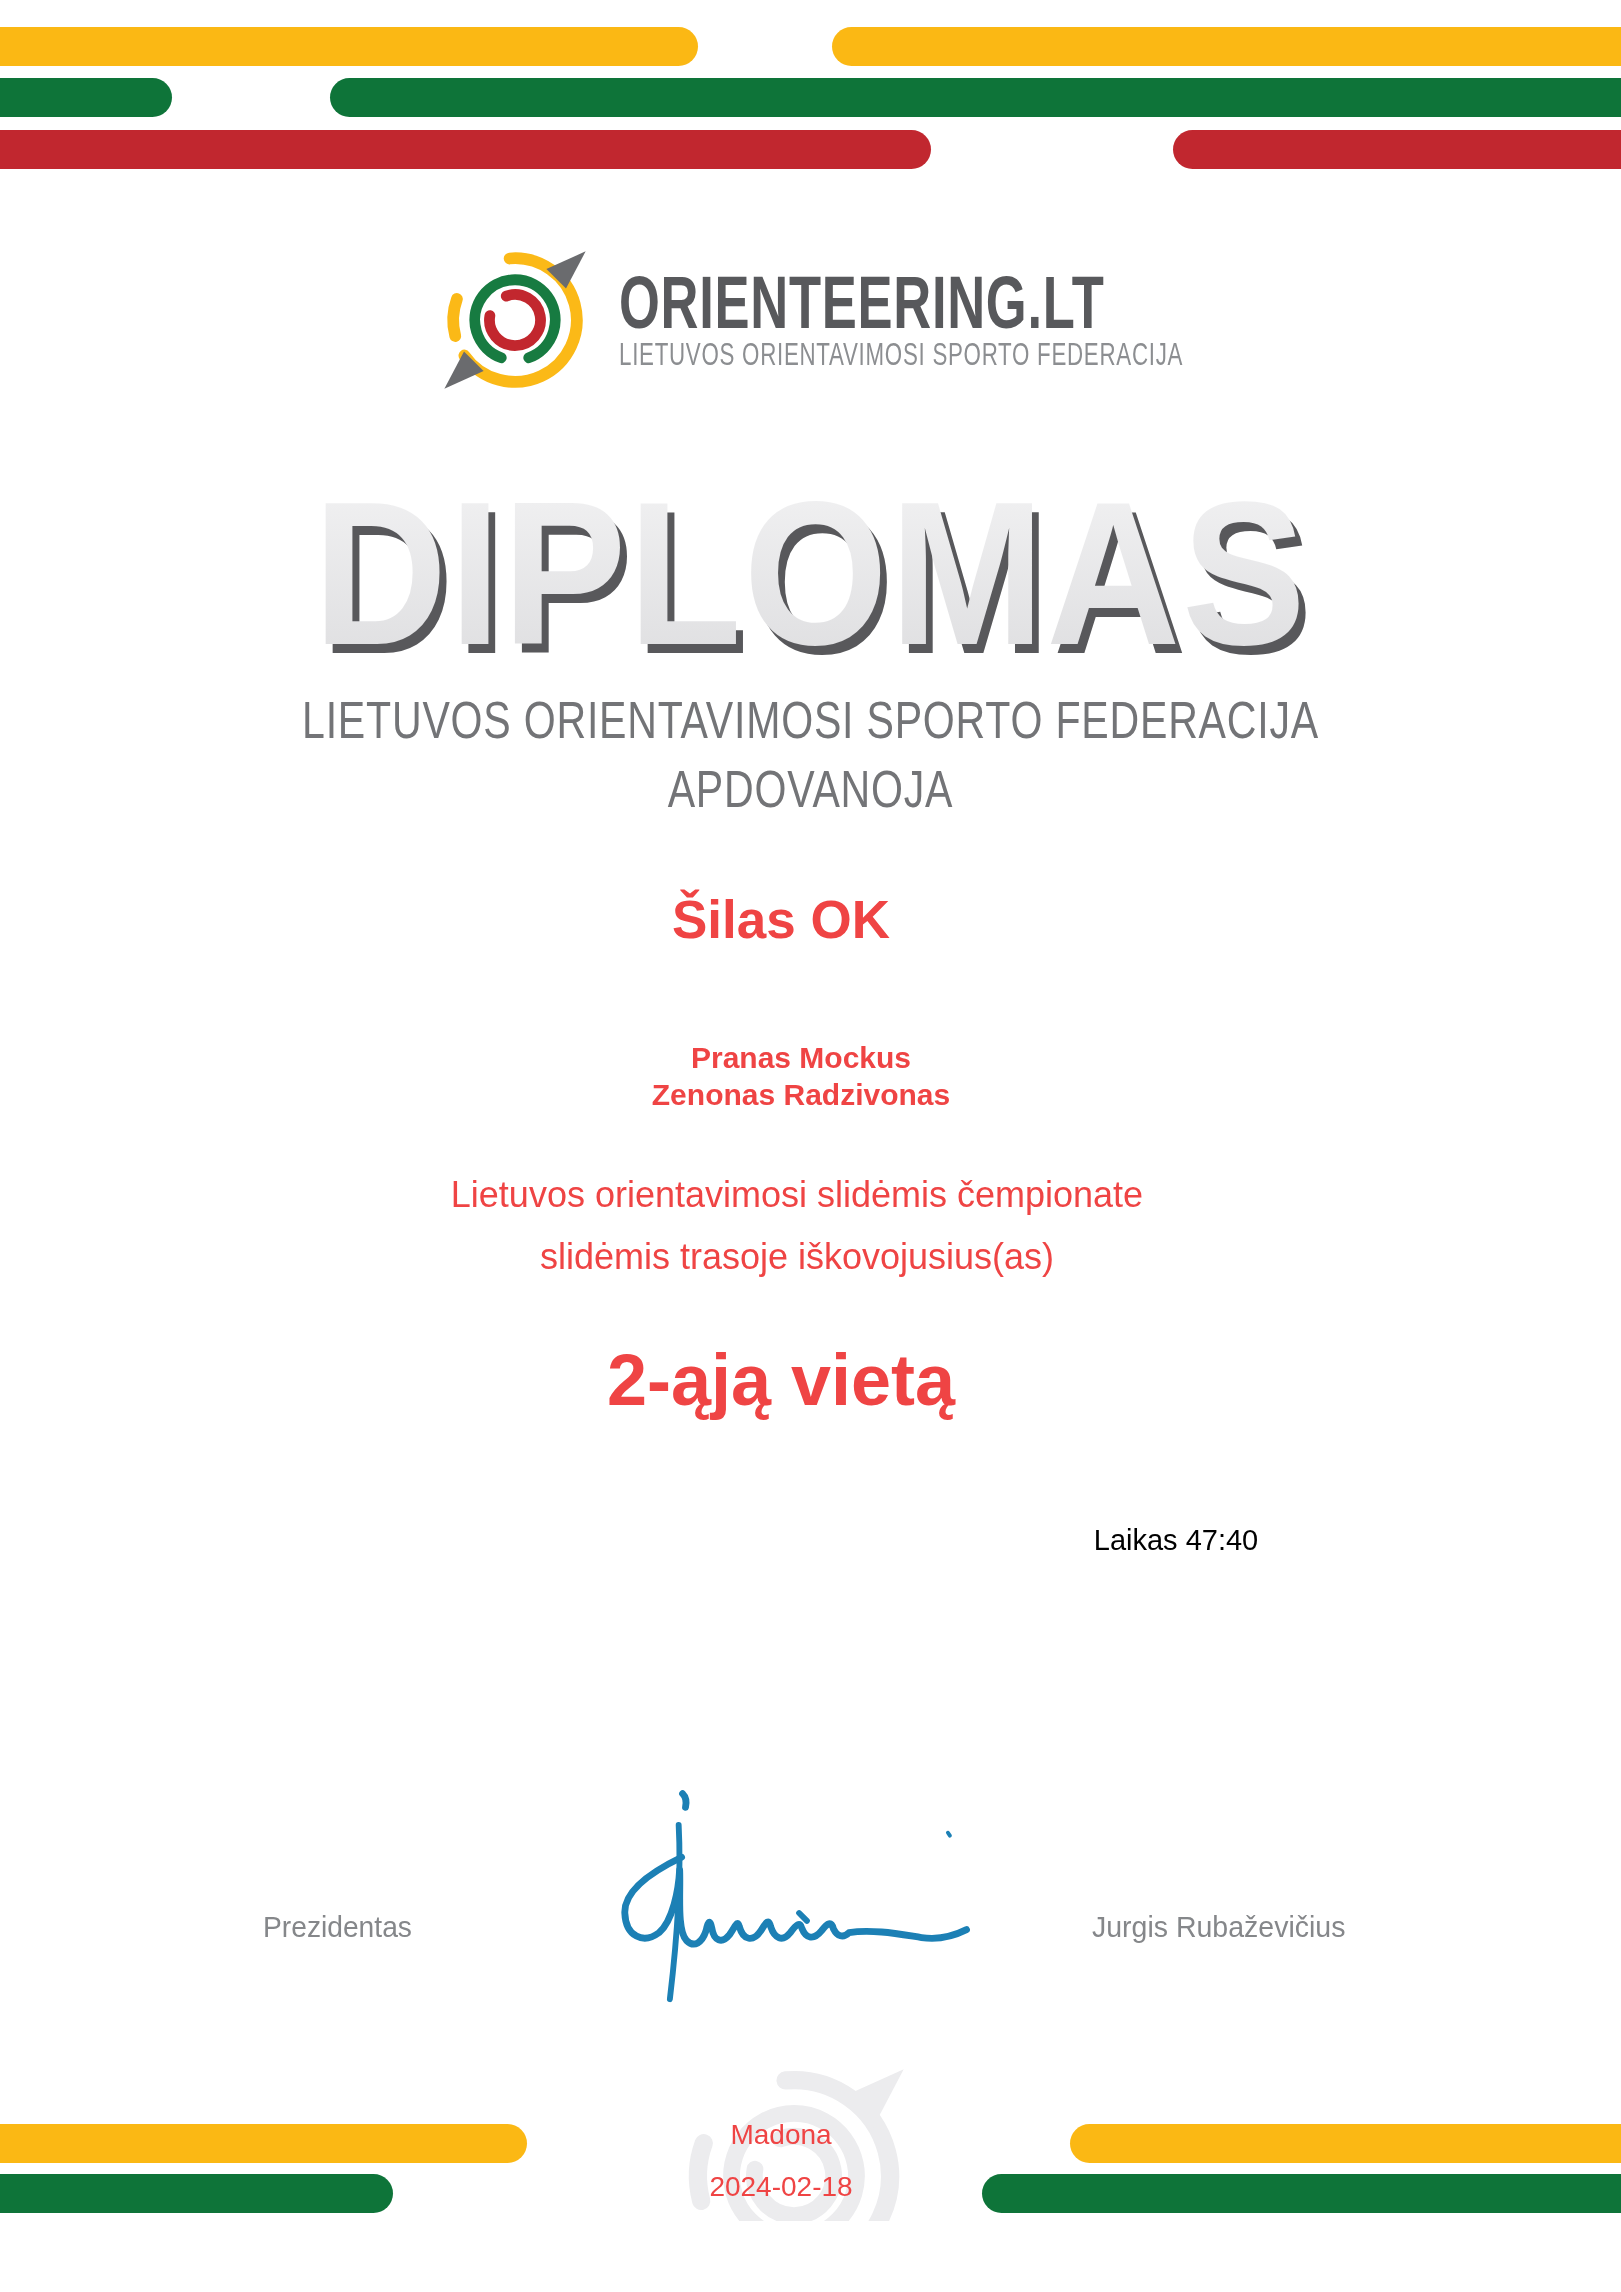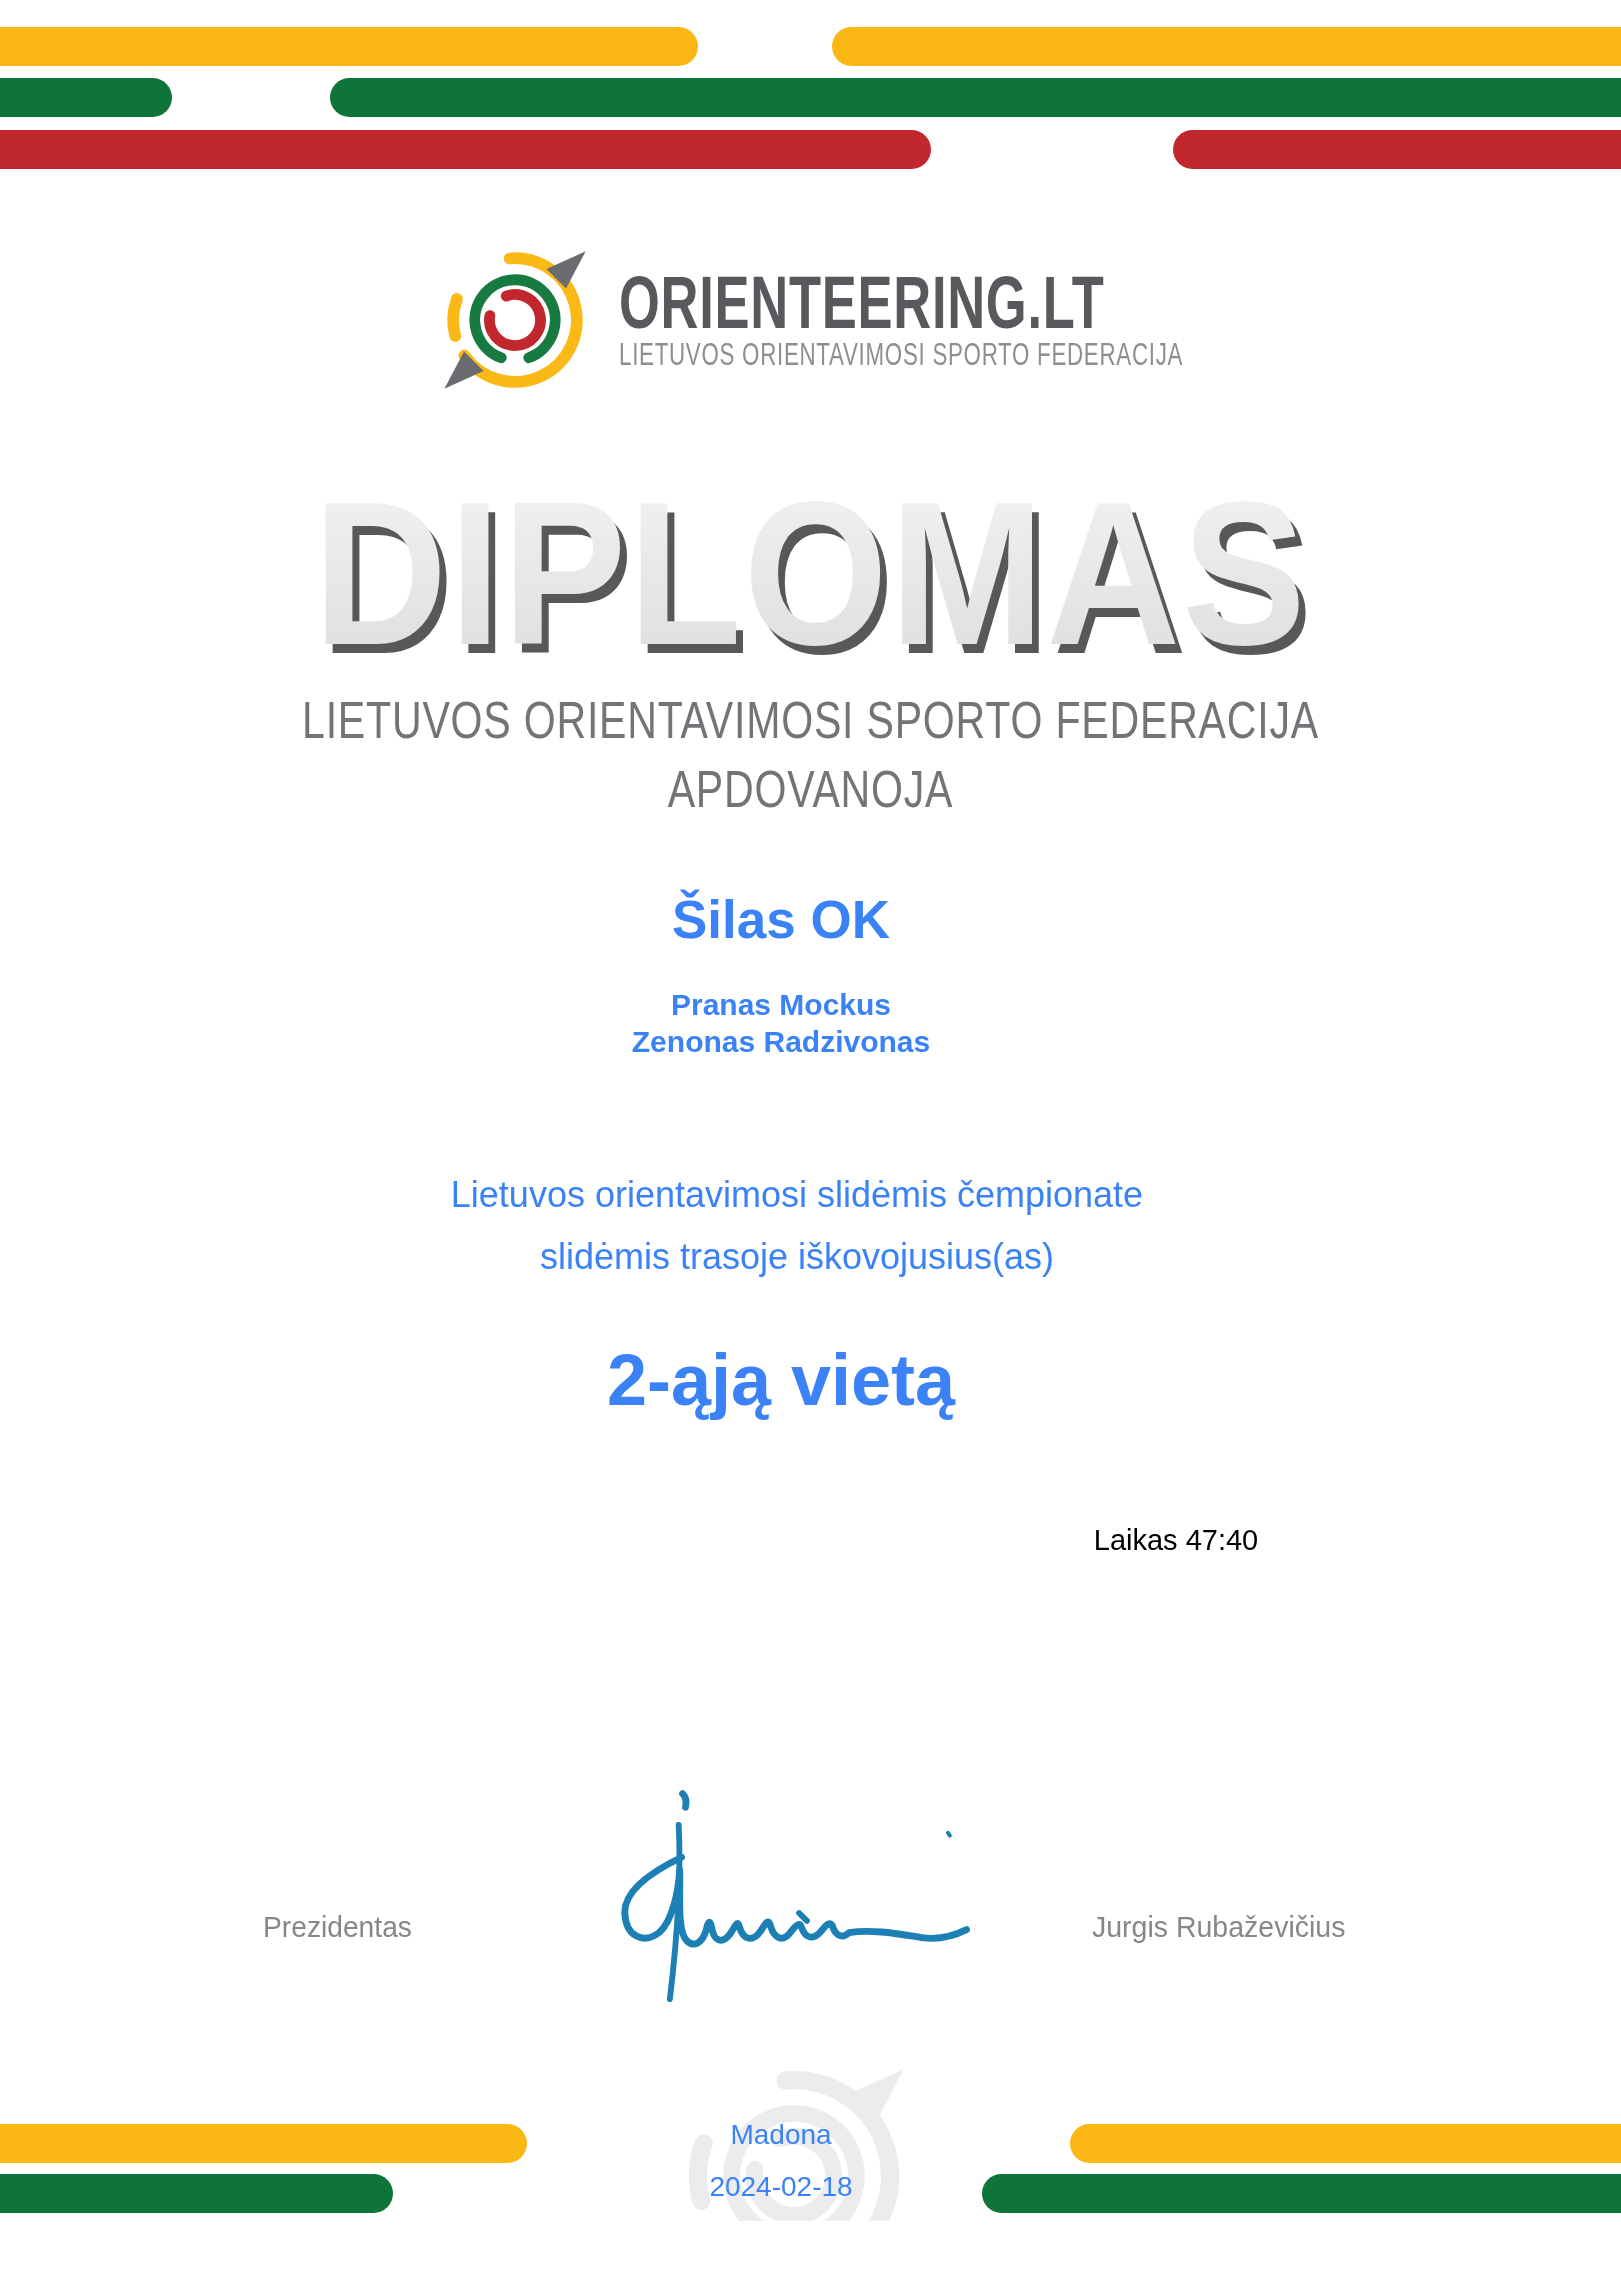--- a/index.html
+++ b/index.html
@@ -27,23 +27,23 @@
   .title-shadow{position:absolute;left:0;top:0;width:100%;color:#58585B;
          transform:translate(6.9px,8.8px) scaleX(0.91);}
   .title-fill{position:absolute;left:0;top:0;width:100%;
          background:linear-gradient(#F2F2F3,#DEDEE0);
          -webkit-background-clip:text;background-clip:text;color:transparent;
          transform:scaleX(0.91);}
   .header-sub{position:absolute;left:0;top:686px;width:1621px;text-align:center;
          font-size:52px;line-height:69px;color:#737477;transform:scaleX(0.79);letter-spacing:1px;}
 
   
-  .c{position:absolute;left:0;width:1562px;text-align:center;color:#3b82f6;}
+  .c{position:absolute;left:0;width:1562px;text-align:center;color:#ef4444;}
   .club{top:890px;font-size:53px;font-weight:bold;line-height:59px;}
-  .members{top:986px;font-size:30px;font-weight:bold;line-height:37px;}
+  .members{top:1039px;font-size:30px;font-weight:bold;line-height:37px;padding-left:20px;}
   .bodytext{top:1164px;font-size:36px;line-height:62px;margin-left:16px;}
   .placement{top:1351px;font-size:72px;font-weight:bold;line-height:59px;}
   .footer{top:2109px;font-size:28px;line-height:52px;}
 
   .details{position:absolute;left:980px;top:1517px;width:392px;text-align:center;
          font-size:29px;line-height:47px;color:#000;}
 
   .sig{position:absolute;left:608px;top:1774px;width:392px;height:235px;}
   .role{position:absolute;left:263px;top:1909px;font-size:30px;line-height:35px;color:#85878A;
         transform:scaleX(0.94);transform-origin:0 50%;white-space:nowrap;}

